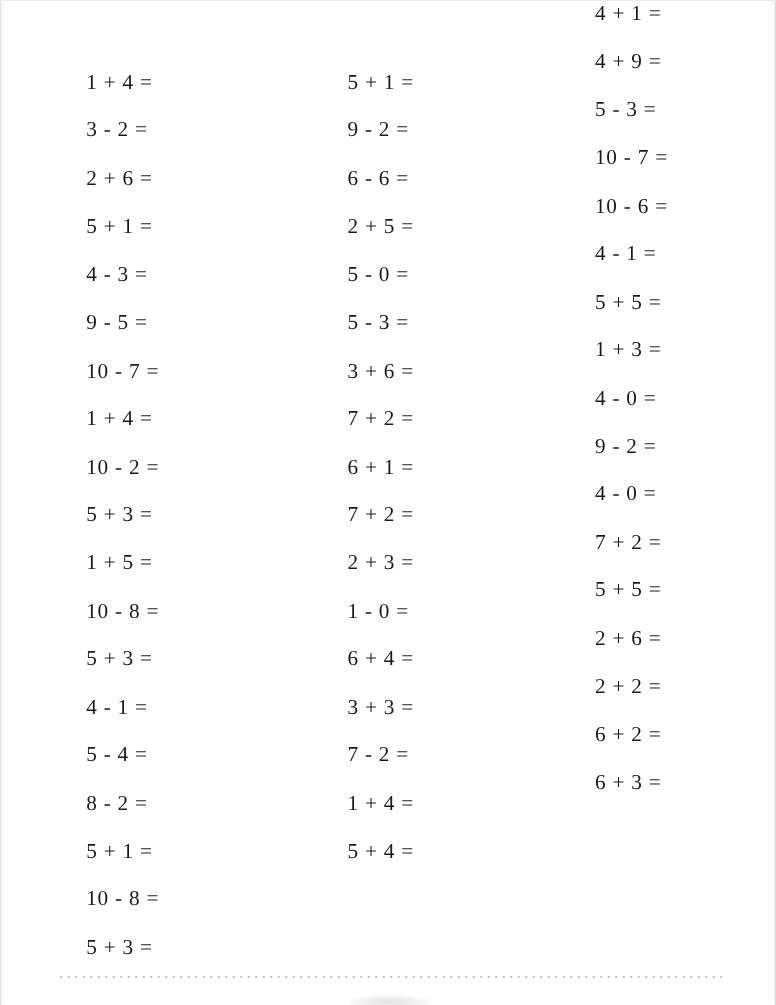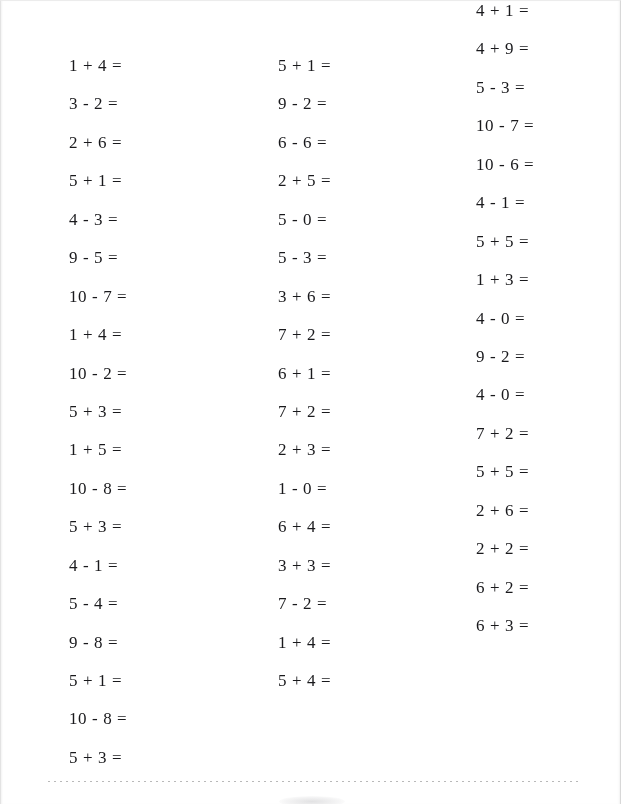--- a/index.html
+++ b/index.html
@@ -105,21 +105,21 @@
       <div class="problem-item">9 - 5 =</div>
       <div class="problem-item">10 - 7 =</div>
       <div class="problem-item">1 + 4 =</div>
       <div class="problem-item">10 - 2 =</div>
       <div class="problem-item">5 + 3 =</div>
       <div class="problem-item">1 + 5 =</div>
       <div class="problem-item">10 - 8 =</div>
       <div class="problem-item">5 + 3 =</div>
       <div class="problem-item">4 - 1 =</div>
       <div class="problem-item">5 - 4 =</div>
-      <div class="problem-item">9 - 8 =</div>
+      <div class="problem-item">8 - 2 =</div>
       <div class="problem-item">5 + 1 =</div>
       <div class="problem-item">10 - 8 =</div>
       <div class="problem-item">5 + 3 =</div>
     </div>
 
     <div class="problem-column" id="column-2">
       <div class="problem-item">5 + 1 =</div>
       <div class="problem-item">9 - 2 =</div>
       <div class="problem-item">6 - 6 =</div>
       <div class="problem-item">2 + 5 =</div>

